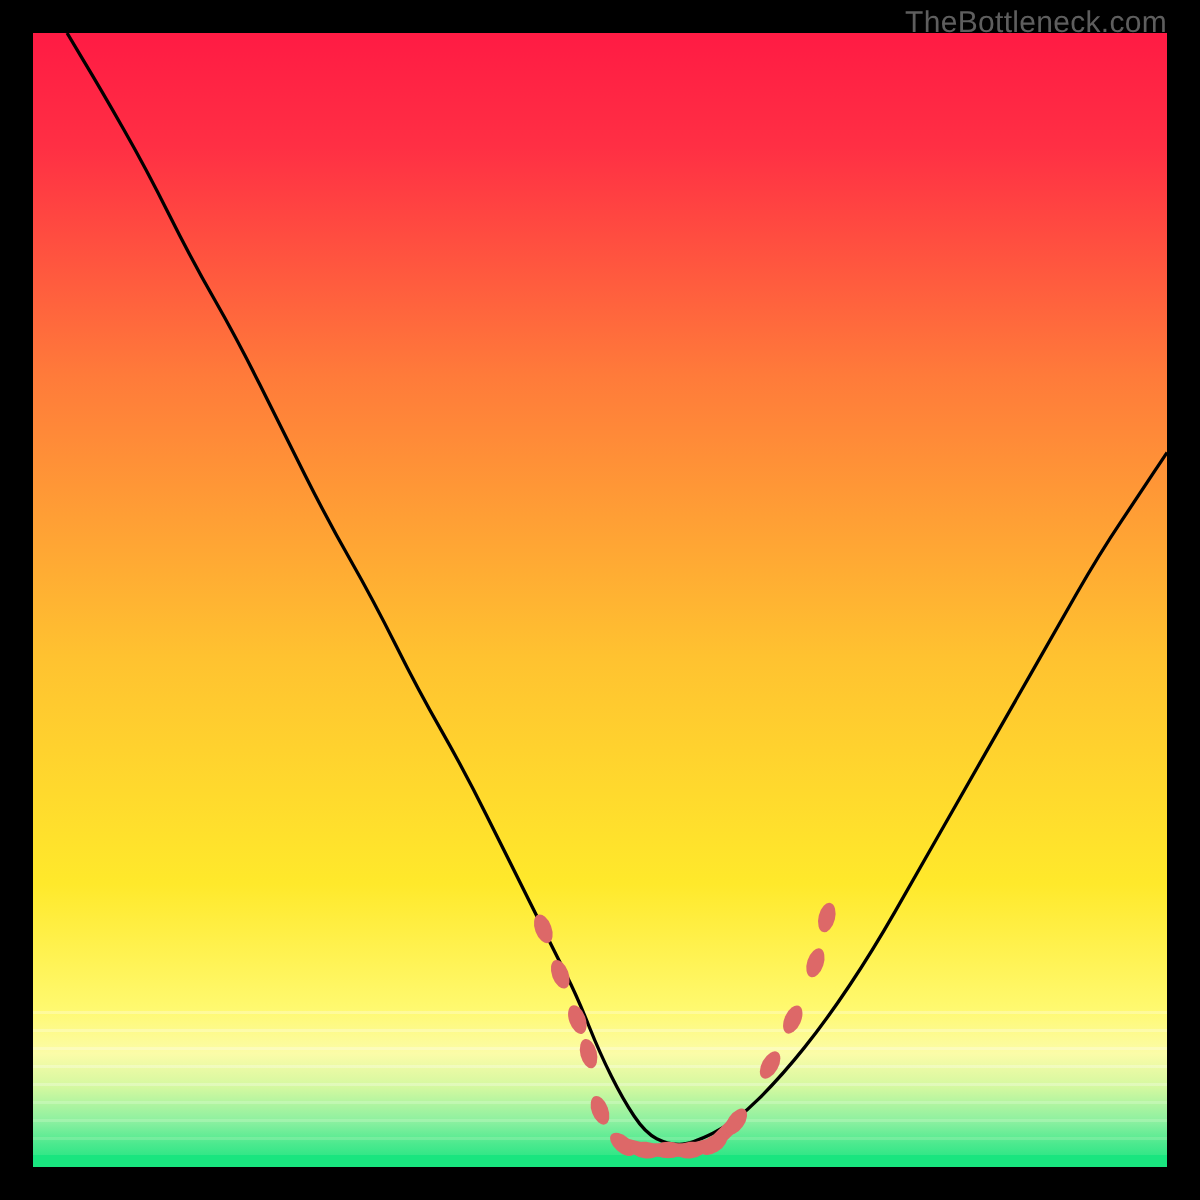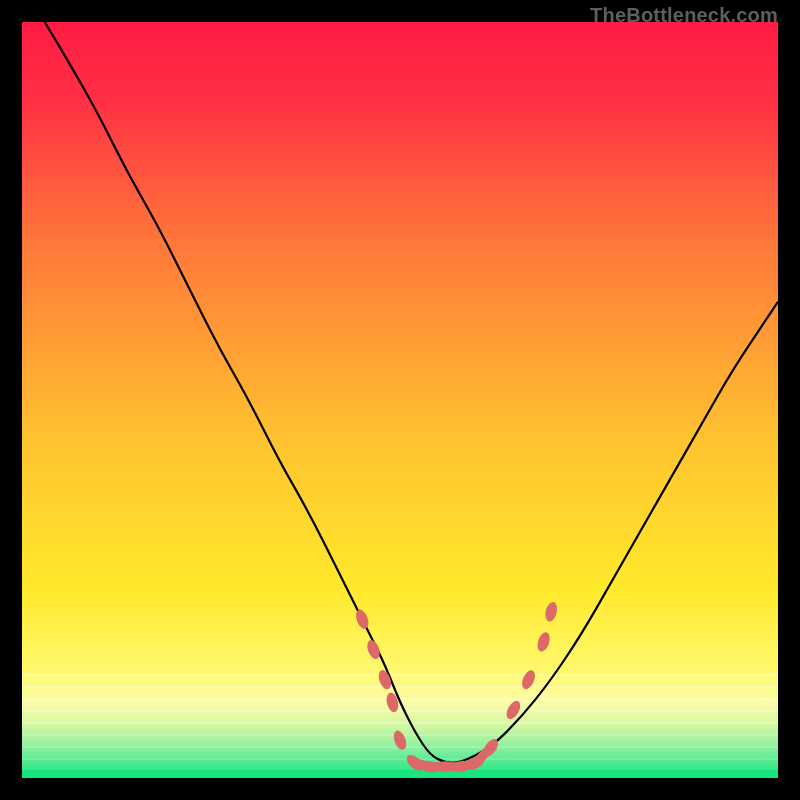--- a/index.html
+++ b/index.html
@@ -10,21 +10,21 @@
     background: #000;
     overflow: hidden;
     font-family: Arial, Helvetica, sans-serif;
   }
   .watermark {
     position: absolute;
     top: 4px;
     right: 22px;
     color: #5e5e5e;
     font-size: 20px;
-    font-weight: 700;
+    font-weight: 400;
     letter-spacing: 0.2px;
     user-select: none;
   }
   svg {
     position: absolute;
     left: 22px;
     top: 22px;
     width: 756px;
     height: 756px;
   }

